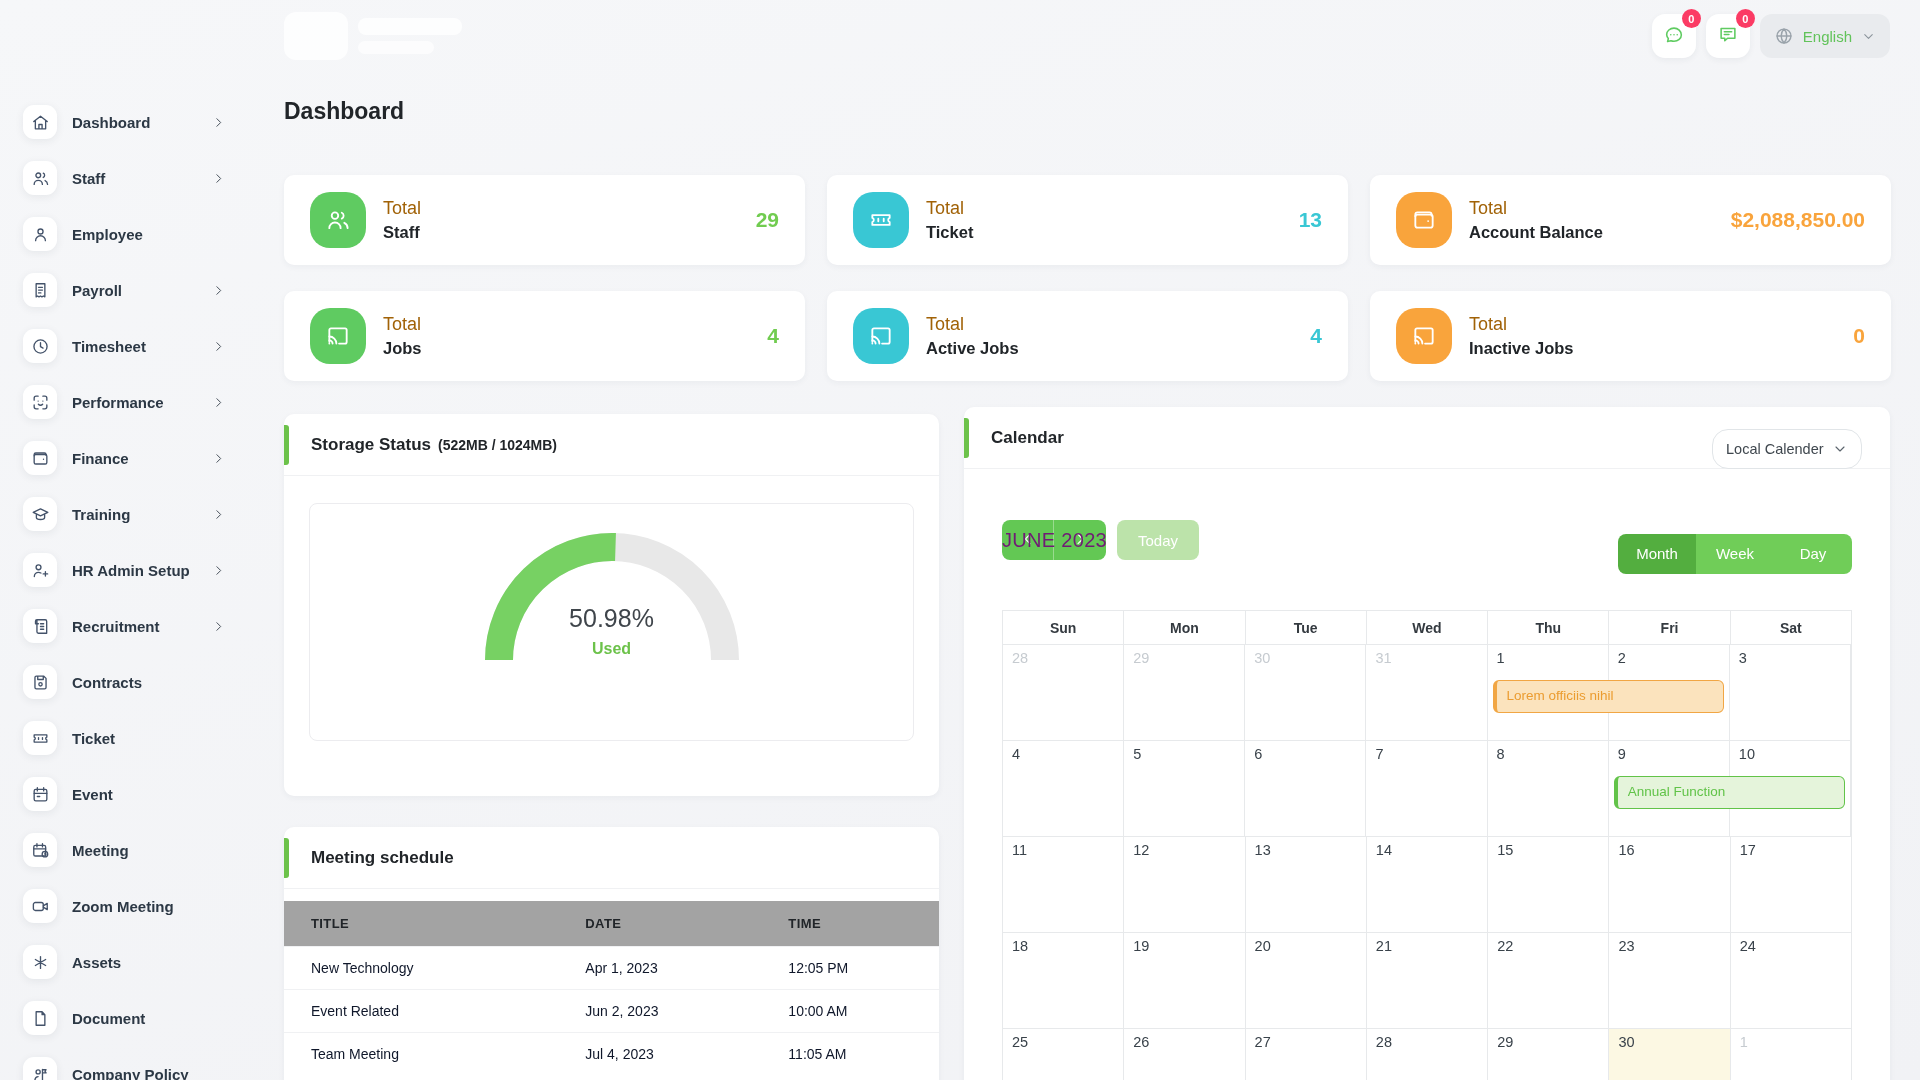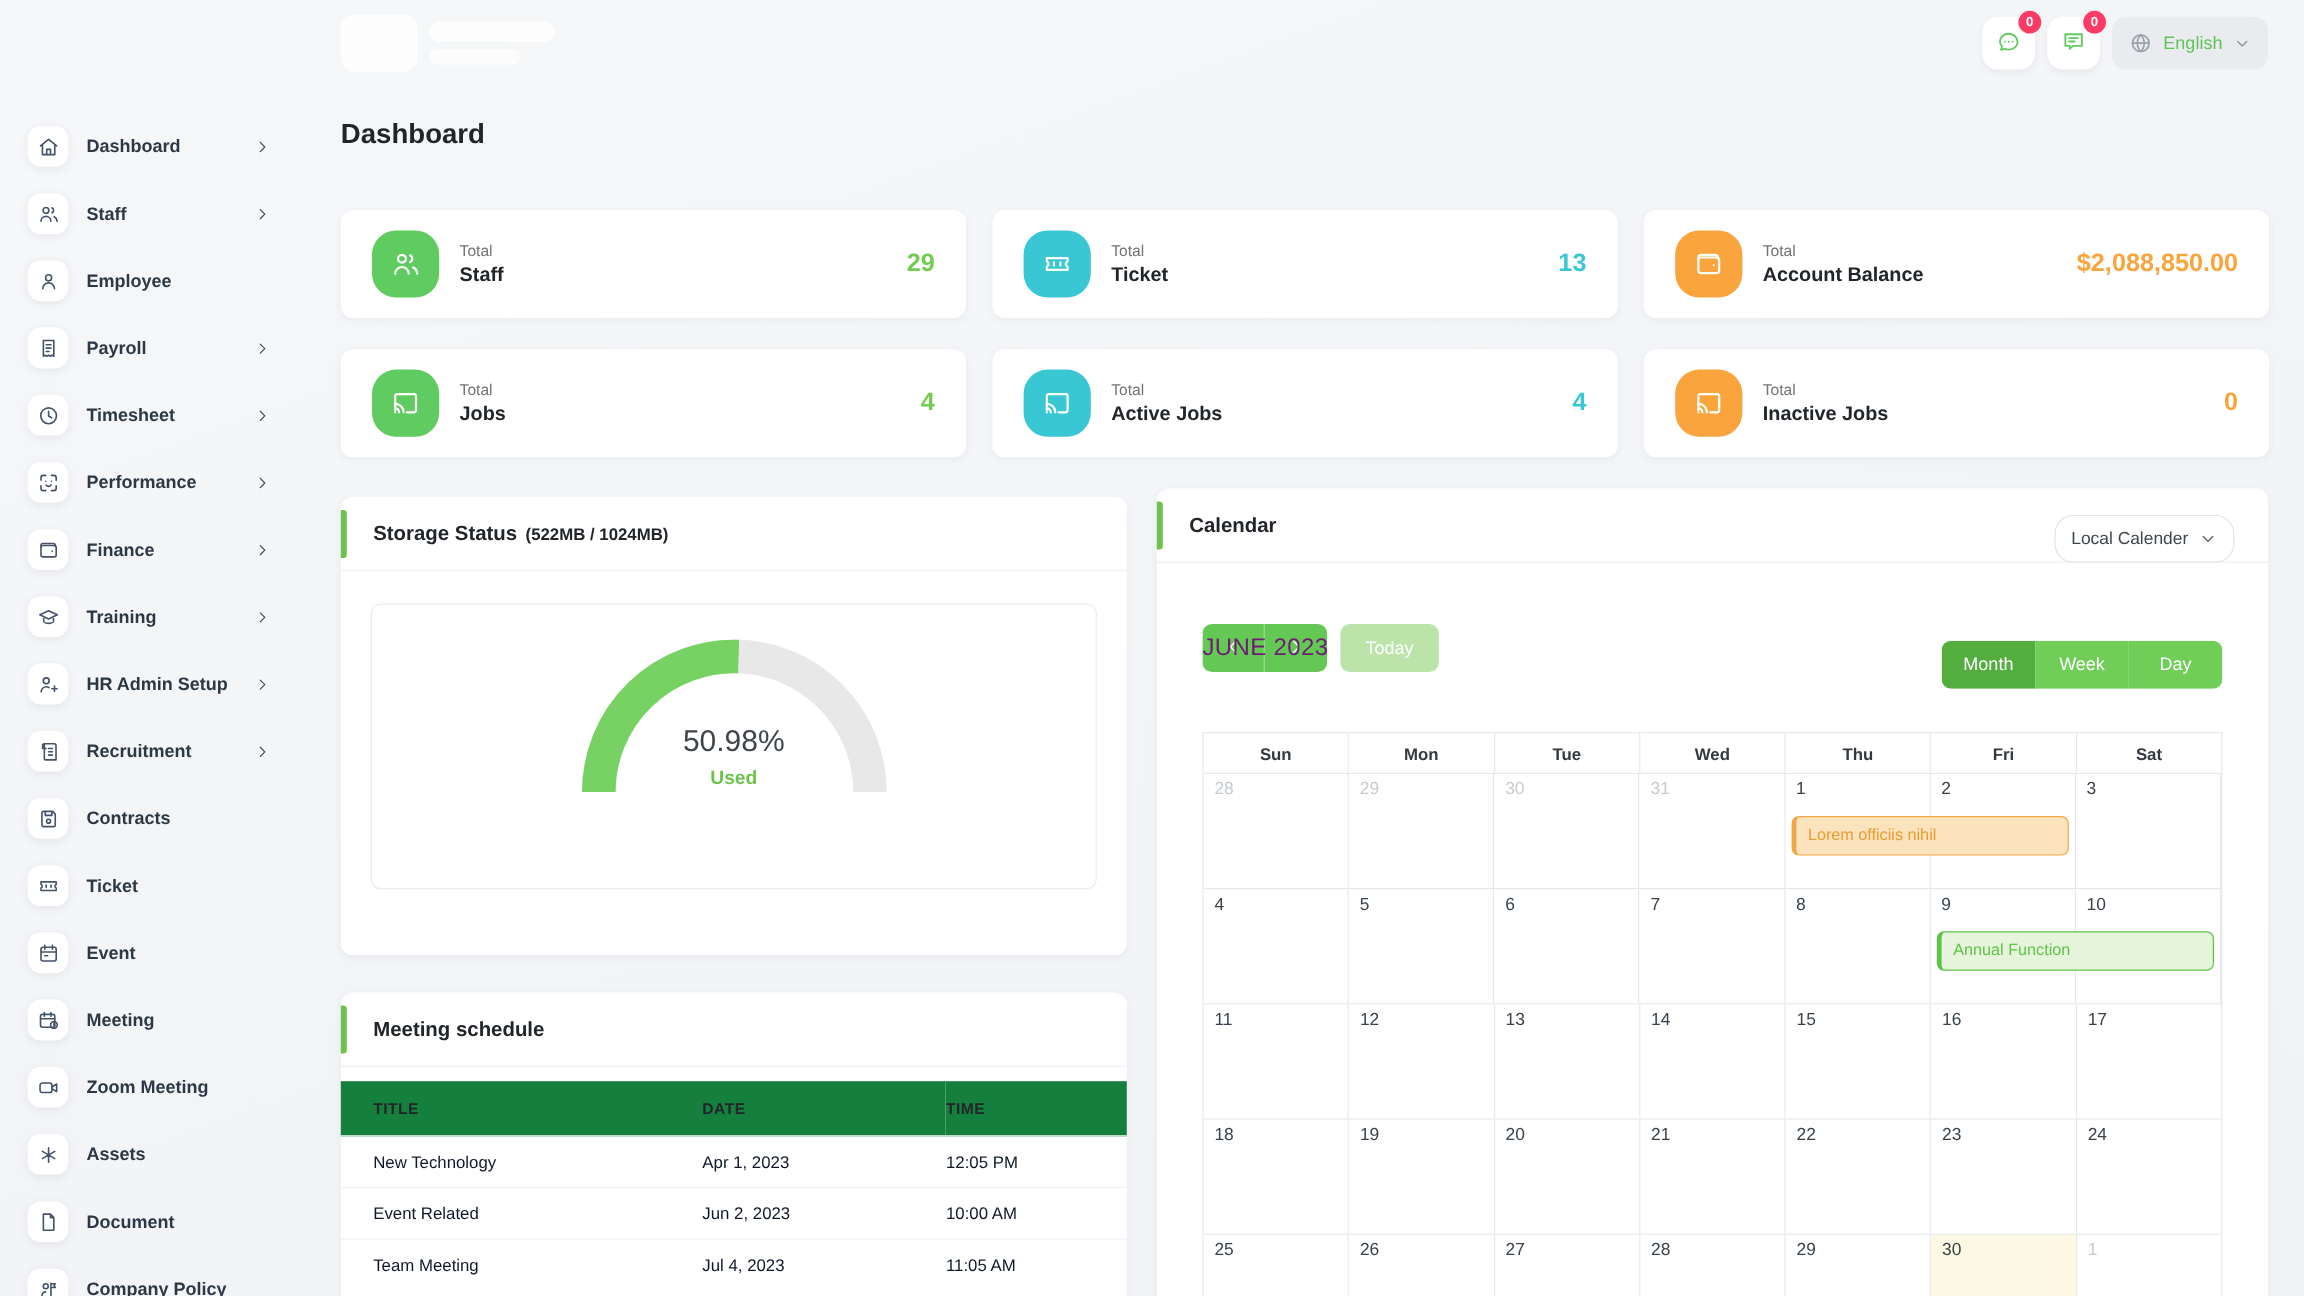--- a/index.html
+++ b/index.html
@@ -41,40 +41,40 @@
   .page-title { position:absolute; left:284px; top:98px; font-size:23px; font-weight:700; color:#212529; }
   
   .card { background:#fff; border-radius:10px; box-shadow:0 2px 6px rgba(44,56,74,.05); }
   
   #stats { position:absolute; left:284px; top:175px; display:grid;
     grid-template-columns:521px 521px 521px; gap:26px 22px; }
   .stat-card { height:90px; display:flex; align-items:center; padding:0 26px; }
   .stat-icon { width:56px; height:56px; border-radius:20px; display:flex; align-items:center;
     justify-content:center; color:#fff; flex:0 0 56px; }
   .stat-text { margin-left:17px; display:flex; flex-direction:column; }
-  .stat-label { font-size:13px; color:#737373; margin-bottom:4px; }
+  .stat-label { font-size:18px; color:#a16207; margin-bottom:4px; }
   .stat-name { font-size:16.5px; font-weight:700; color:#212529; }
   .stat-value { margin-left:auto; font-size:21px; font-weight:700; }
   
   #storage-card { position:absolute; left:284px; top:414px; width:655px; height:382px; }
   .card-header { display:flex; align-items:center; height:62px; padding:0 27px;
     border-bottom:1px solid #f0f1f3; position:relative; }
   .accent { position:absolute; left:0; top:11px; width:5px; height:40px;
     background:var(--accent,#6cc24a); border-radius:0 3px 3px 0; }
   .card-title { font-size:17px; font-weight:700; color:#212529; }
   .card-subtitle { font-size:14px; font-weight:600; color:#212529; margin-left:7px; }
   .gauge-box { margin:27px 25px 0; height:238px; border:1px solid #ececef; border-radius:8px; position:relative; }
   .gauge-wrap { position:relative; width:280px; margin:24px auto 0; height:150px; }
   .gauge-pct { position:absolute; left:0; right:0; top:76px; text-align:center; font-size:25px; color:#3f454b; }
   .gauge-used { position:absolute; left:0; right:0; top:112px; text-align:center; font-size:16px;
     font-weight:700; color:#6cc24a; }
   
   #meetings-card { position:absolute; left:284px; top:827px; width:655px; height:312px; }
   .mt-table { width:100%; border-collapse:collapse; margin-top:12px; table-layout:fixed; }
-  .mt-table th { background:#15803d; text-align:left; font-size:13px; letter-spacing:.4px;
+  .mt-table th { background:#a3a3a3; text-align:left; font-size:13px; letter-spacing:.4px;
     color:#212529; padding:15px 0; font-weight:700; }
   .mt-table td { padding:13px 0; font-size:14px; color:#0f172a; border-top:1px solid #f0f1f3; }
   .mt-table th:first-child, .mt-table td:first-child { padding-left:27px; }
   .col-title{ width:46%; } .col-date{ width:31%; } .col-time{ width:23%; }
   
   #calendar-card { position:absolute; left:964px; top:407px; width:926px; height:716px; }
   .cal-dropdown { position:absolute; right:28px; top:22px; width:150px; height:40px;
     border:1px solid #e1e5e8; border-radius:16px; display:flex; align-items:center;
     justify-content:space-between; padding:16px 13px; font-size:14.5px; color:#3f474e;
     background:#fff; cursor:pointer; }

